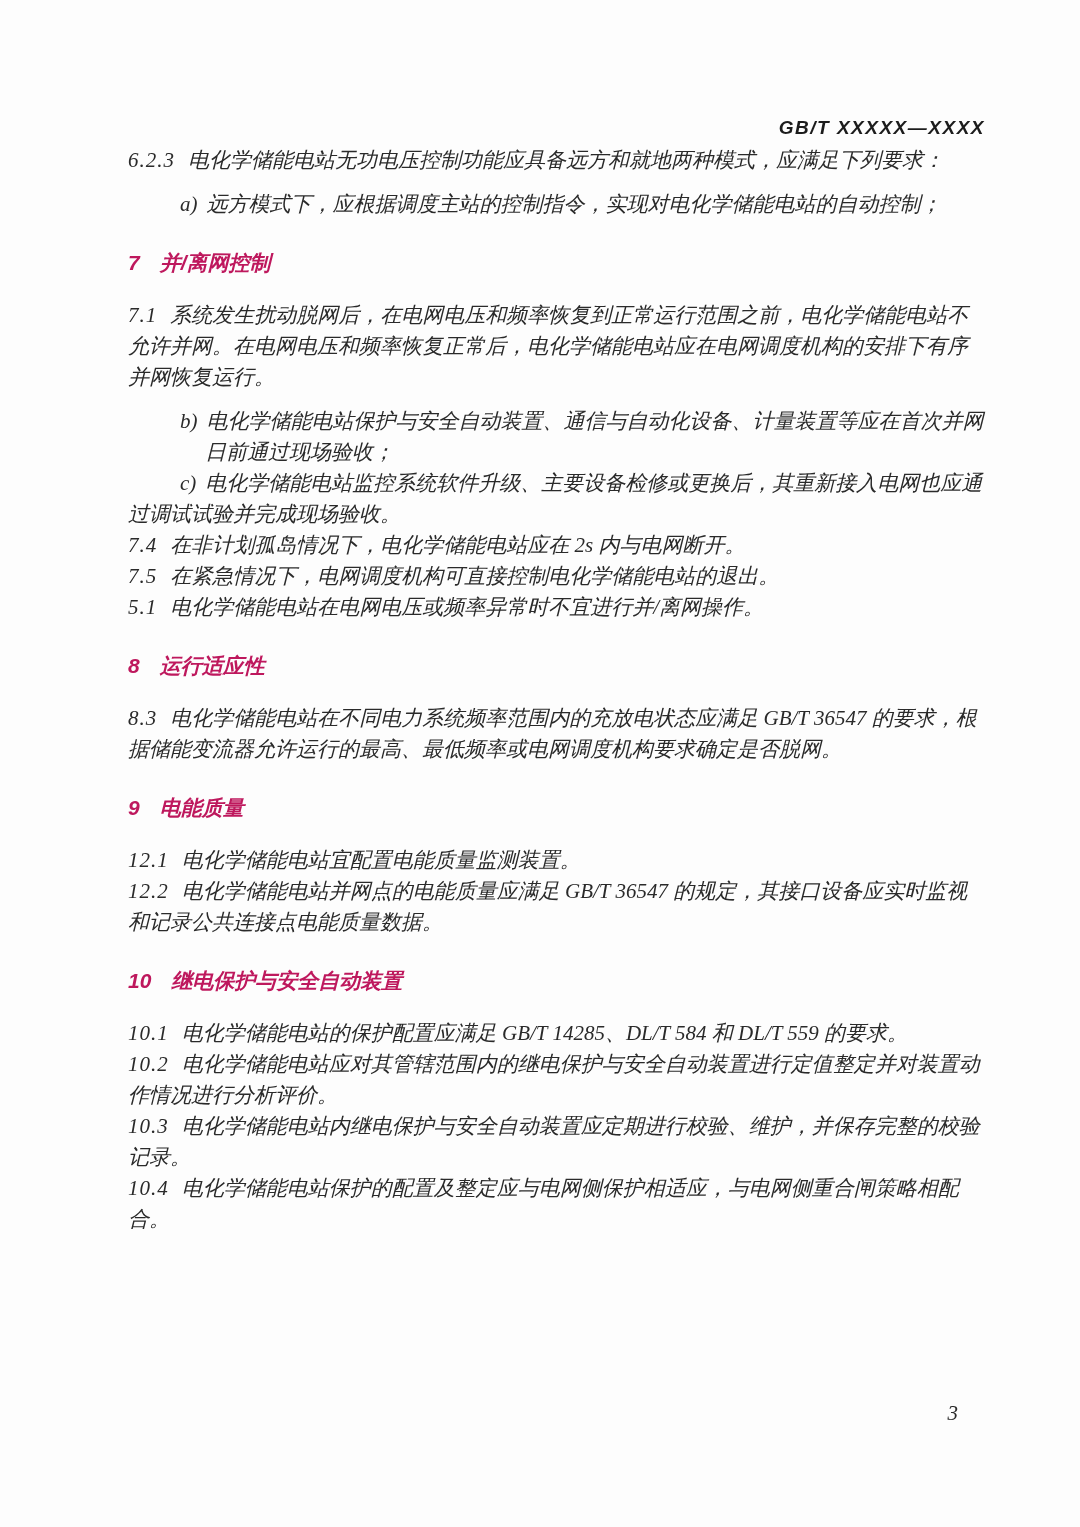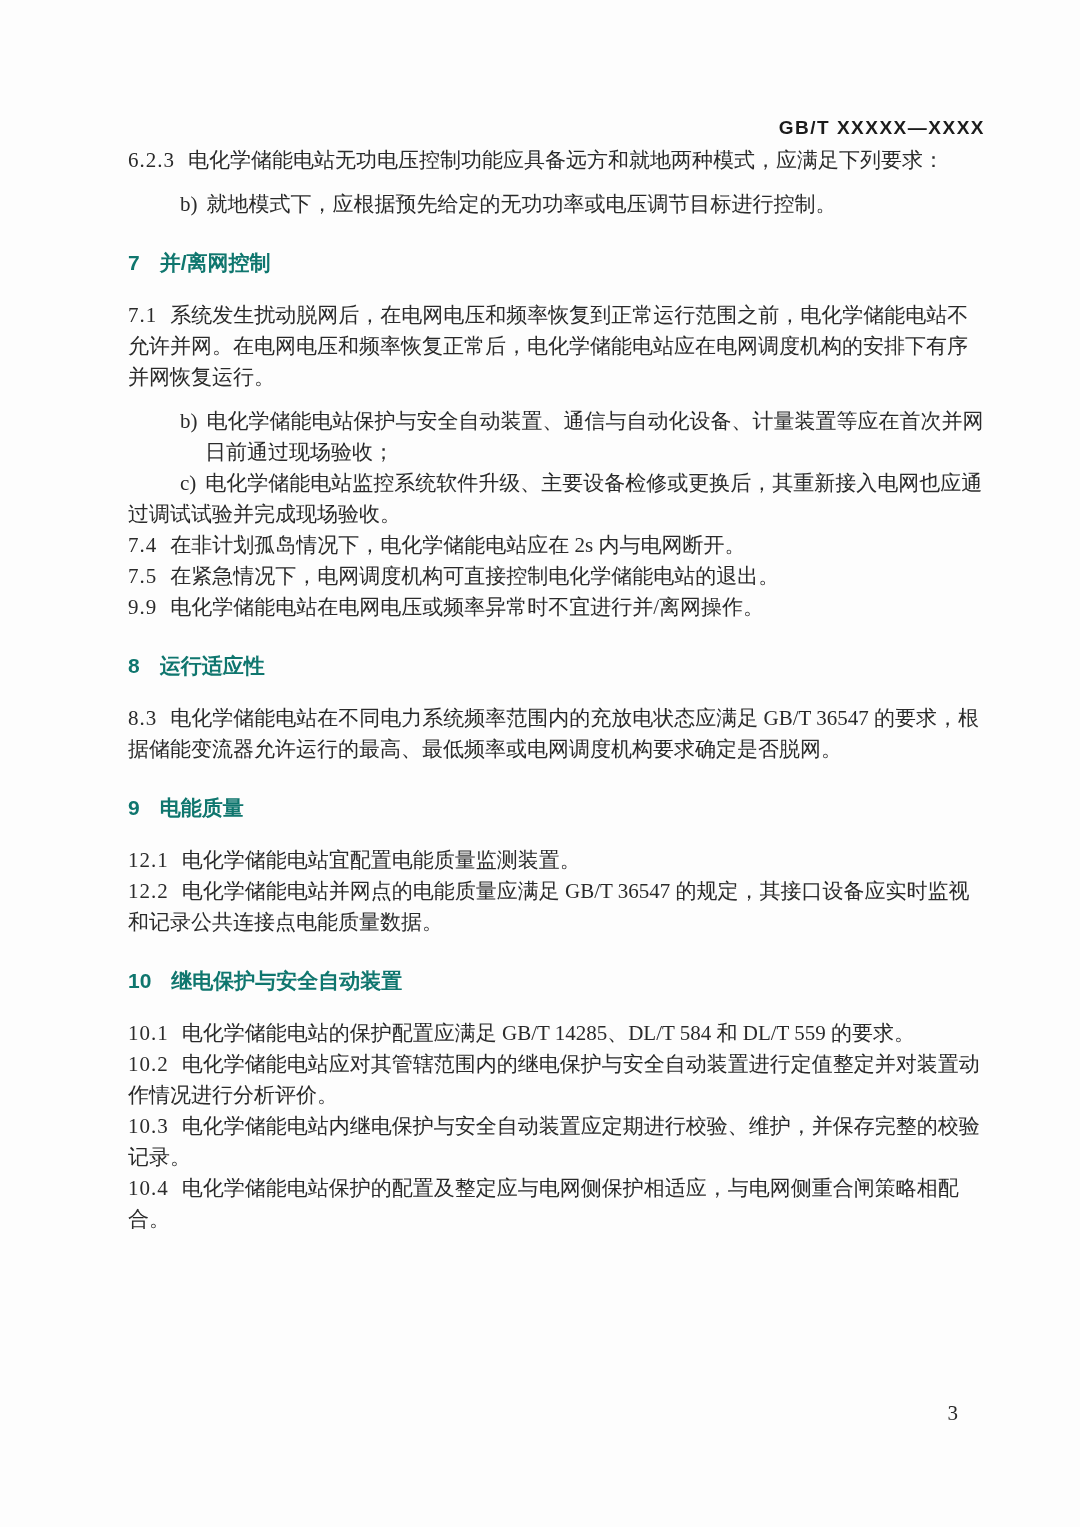--- a/index.html
+++ b/index.html
@@ -9,38 +9,39 @@
     height: 1527px;
     margin: 0 auto;
     background: #fdfdfd;
     box-sizing: border-box;
     padding: 116px 95px 0 128px;
     color: #2a2a2a;
     font-family: "Liberation Serif", "DejaVu Serif", serif;
     font-size: 21px;
     line-height: 31px;
     overflow: hidden;
+    font-style: italic;
   }
   .header {
     text-align: right;
     font-family: "Liberation Sans", "DejaVu Sans", sans-serif;
     font-size: 19px;
     font-weight: 600;
     letter-spacing: 1.5px;
     color: #1c1c1c;
     line-height: 24px;
     margin-bottom: 5px;
   }
   .clause { margin: 0; }
   .clause-num { margin-right: 13px; letter-spacing: 1px; }
   .sec-heading {
     font-family: "Liberation Sans", "DejaVu Sans", sans-serif;
     font-size: 21px;
     font-weight: bold;
-    color: #0f766e;
+    color: #be185d;
     margin: 27px 0 22px 0;
     line-height: 31px;
   }
   .sec-num { margin-right: 20px; }
   .list { margin: 13px 0 0 0; }
   .list-item {
     margin: 0;
     padding-left: 77px;
     text-indent: -25px;
   }
@@ -60,31 +61,31 @@
 </head>
 <body>
 
 <div class="page">
   <div class="header">
     <span>GB/T XXXXX—XXXX</span>
   </div>
   <main class="doc" id="doc-body">
       <p class="clause"><span class="clause-num">6.2.3</span><span class="clause-text">电化学储能电站无功电压控制功能应具备远方和就地两种模式，应满足下列要求：</span></p>
       <div class="list">
-        <p class="list-item"><span class="marker">b)</span><span class="item-text">就地模式下，应根据预先给定的无功功率或电压调节目标进行控制。</span></p>
+        <p class="list-item"><span class="marker">a)</span><span class="item-text">远方模式下，应根据调度主站的控制指令，实现对电化学储能电站的自动控制；</span></p>
       </div>
       <h2 class="sec-heading"><span class="sec-num">7</span><span class="sec-title">并/离网控制</span></h2>
       <p class="clause"><span class="clause-num">7.1</span><span class="clause-text">系统发生扰动脱网后，在电网电压和频率恢复到正常运行范围之前，电化学储能电站不允许并网。在电网电压和频率恢复正常后，电化学储能电站应在电网调度机构的安排下有序并网恢复运行。</span></p>
       <div class="list">
         <p class="list-item"><span class="marker">b)</span><span class="item-text">电化学储能电站保护与安全自动装置、通信与自动化设备、计量装置等应在首次并网日前通过现场验收；</span></p>
         <p class="list-item hang-out"><span class="marker">c)</span><span class="item-text">电化学储能电站监控系统软件升级、主要设备检修或更换后，其重新接入电网也应通过调试试验并完成现场验收。</span></p>
       </div>
       <p class="clause"><span class="clause-num">7.4</span><span class="clause-text">在非计划孤岛情况下，电化学储能电站应在 2s 内与电网断开。</span></p>
       <p class="clause"><span class="clause-num">7.5</span><span class="clause-text">在紧急情况下，电网调度机构可直接控制电化学储能电站的退出。</span></p>
-      <p class="clause"><span class="clause-num">9.9</span><span class="clause-text">电化学储能电站在电网电压或频率异常时不宜进行并/离网操作。</span></p>
+      <p class="clause"><span class="clause-num">5.1</span><span class="clause-text">电化学储能电站在电网电压或频率异常时不宜进行并/离网操作。</span></p>
       <h2 class="sec-heading"><span class="sec-num">8</span><span class="sec-title">运行适应性</span></h2>
       <p class="clause"><span class="clause-num">8.3</span><span class="clause-text">电化学储能电站在不同电力系统频率范围内的充放电状态应满足 GB/T 36547 的要求，根据储能变流器允许运行的最高、最低频率或电网调度机构要求确定是否脱网。</span></p>
       <h2 class="sec-heading"><span class="sec-num">9</span><span class="sec-title">电能质量</span></h2>
       <p class="clause"><span class="clause-num">12.1</span><span class="clause-text">电化学储能电站宜配置电能质量监测装置。</span></p>
       <p class="clause"><span class="clause-num">12.2</span><span class="clause-text">电化学储能电站并网点的电能质量应满足 GB/T 36547 的规定，其接口设备应实时监视和记录公共连接点电能质量数据。</span></p>
       <h2 class="sec-heading"><span class="sec-num">10</span><span class="sec-title">继电保护与安全自动装置</span></h2>
       <p class="clause"><span class="clause-num">10.1</span><span class="clause-text">电化学储能电站的保护配置应满足 GB/T 14285、DL/T 584 和 DL/T 559 的要求。</span></p>
       <p class="clause"><span class="clause-num">10.2</span><span class="clause-text">电化学储能电站应对其管辖范围内的继电保护与安全自动装置进行定值整定并对装置动作情况进行分析评价。</span></p>
       <p class="clause"><span class="clause-num">10.3</span><span class="clause-text">电化学储能电站内继电保护与安全自动装置应定期进行校验、维护，并保存完整的校验记录。</span></p>
       <p class="clause"><span class="clause-num">10.4</span><span class="clause-text">电化学储能电站保护的配置及整定应与电网侧保护相适应，与电网侧重合闸策略相配合。</span></p>

